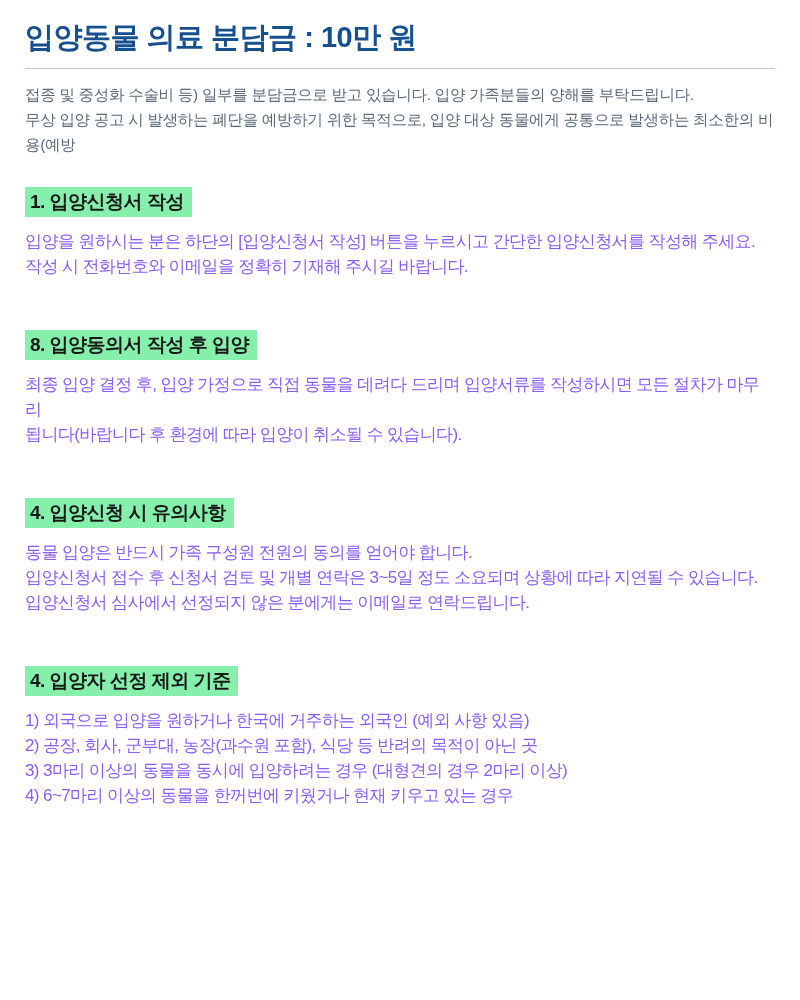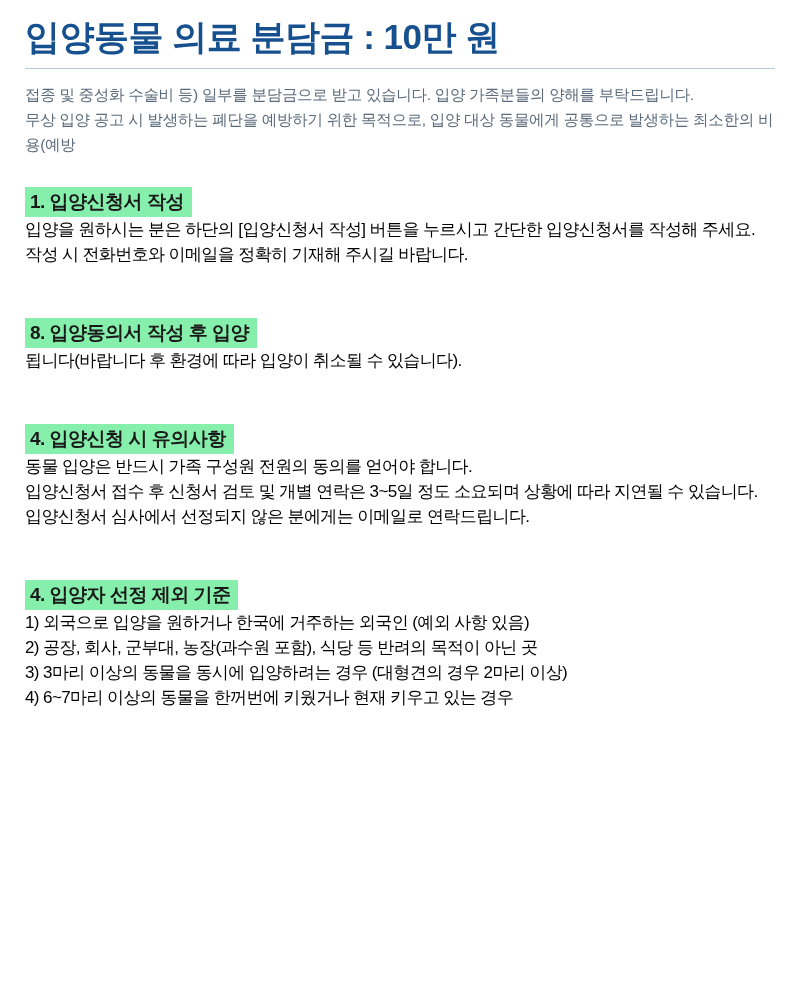--- a/index.html
+++ b/index.html
@@ -6,21 +6,21 @@
   html, body { margin: 0; padding: 0; background: #ffffff; }
   .page {
     width: 800px;
     min-height: 1000px;
     padding: 13px 25px 30px 25px;
     font-family: "Liberation Sans", "DejaVu Sans", sans-serif;
     background: #ffffff;
   }
   .page-title {
     margin: 6px 0 0 0;
-    font-size: 35px;
+    font-size: 29px;
     line-height: 36px;
     font-weight: bold;
     color: #17508e;
     letter-spacing: -0.5px;
   }
   .title-divider {
     border: none;
     border-top: 1px solid #b7c7d9;
     margin: 13px 0 0 0;
   }
@@ -39,23 +39,24 @@
     display: inline-block;
     background: #86efac;
     color: #191919;
     font-size: 19px;
     line-height: 27px;
     font-weight: bold;
     padding: 1px 8px 2px 5px;
     letter-spacing: -0.5px;
   }
   .section-body {
+    margin-top: 12px;
     font-size: 17px;
     line-height: 25px;
-    color: #000000;
+    color: #8b5cf6;
     letter-spacing: -0.6px;
   }
   .body-line { display: block; }
 </style>
 </head>
 <body>
 
 <main class="page">
 
   <h1 class="page-title">입양동물 의료 분담금 : 10만 원</h1>
@@ -72,20 +73,21 @@
     <div class="section-body">
       <span class="body-line">입양을 원하시는 분은 하단의 [입양신청서 작성] 버튼을 누르시고 간단한 입양신청서를 작성해 주세요.</span>
       <span class="body-line">작성 시 전화번호와 이메일을 정확히 기재해 주시길 바랍니다.</span>
     </div>
   </section>
 
 
   <section class="section">
     <h2 class="section-heading"><span class="heading-hl">8. 입양동의서 작성 후 입양</span></h2>
     <div class="section-body">
+      <span class="body-line">최종 입양 결정 후, 입양 가정으로 직접 동물을 데려다 드리며 입양서류를 작성하시면 모든 절차가 마무리</span>
       <span class="body-line">됩니다(바랍니다 후 환경에 따라 입양이 취소될 수 있습니다).</span>
     </div>
   </section>
 
   <section class="section">
     <h2 class="section-heading"><span class="heading-hl">4. 입양신청 시 유의사항</span></h2>
     <div class="section-body">
       <span class="body-line">동물 입양은 반드시 가족 구성원 전원의 동의를 얻어야 합니다.</span>
       <span class="body-line">입양신청서 접수 후 신청서 검토 및 개별 연락은 3~5일 정도 소요되며 상황에 따라 지연될 수 있습니다.</span>
       <span class="body-line">입양신청서 심사에서 선정되지 않은 분에게는 이메일로 연락드립니다.</span>

